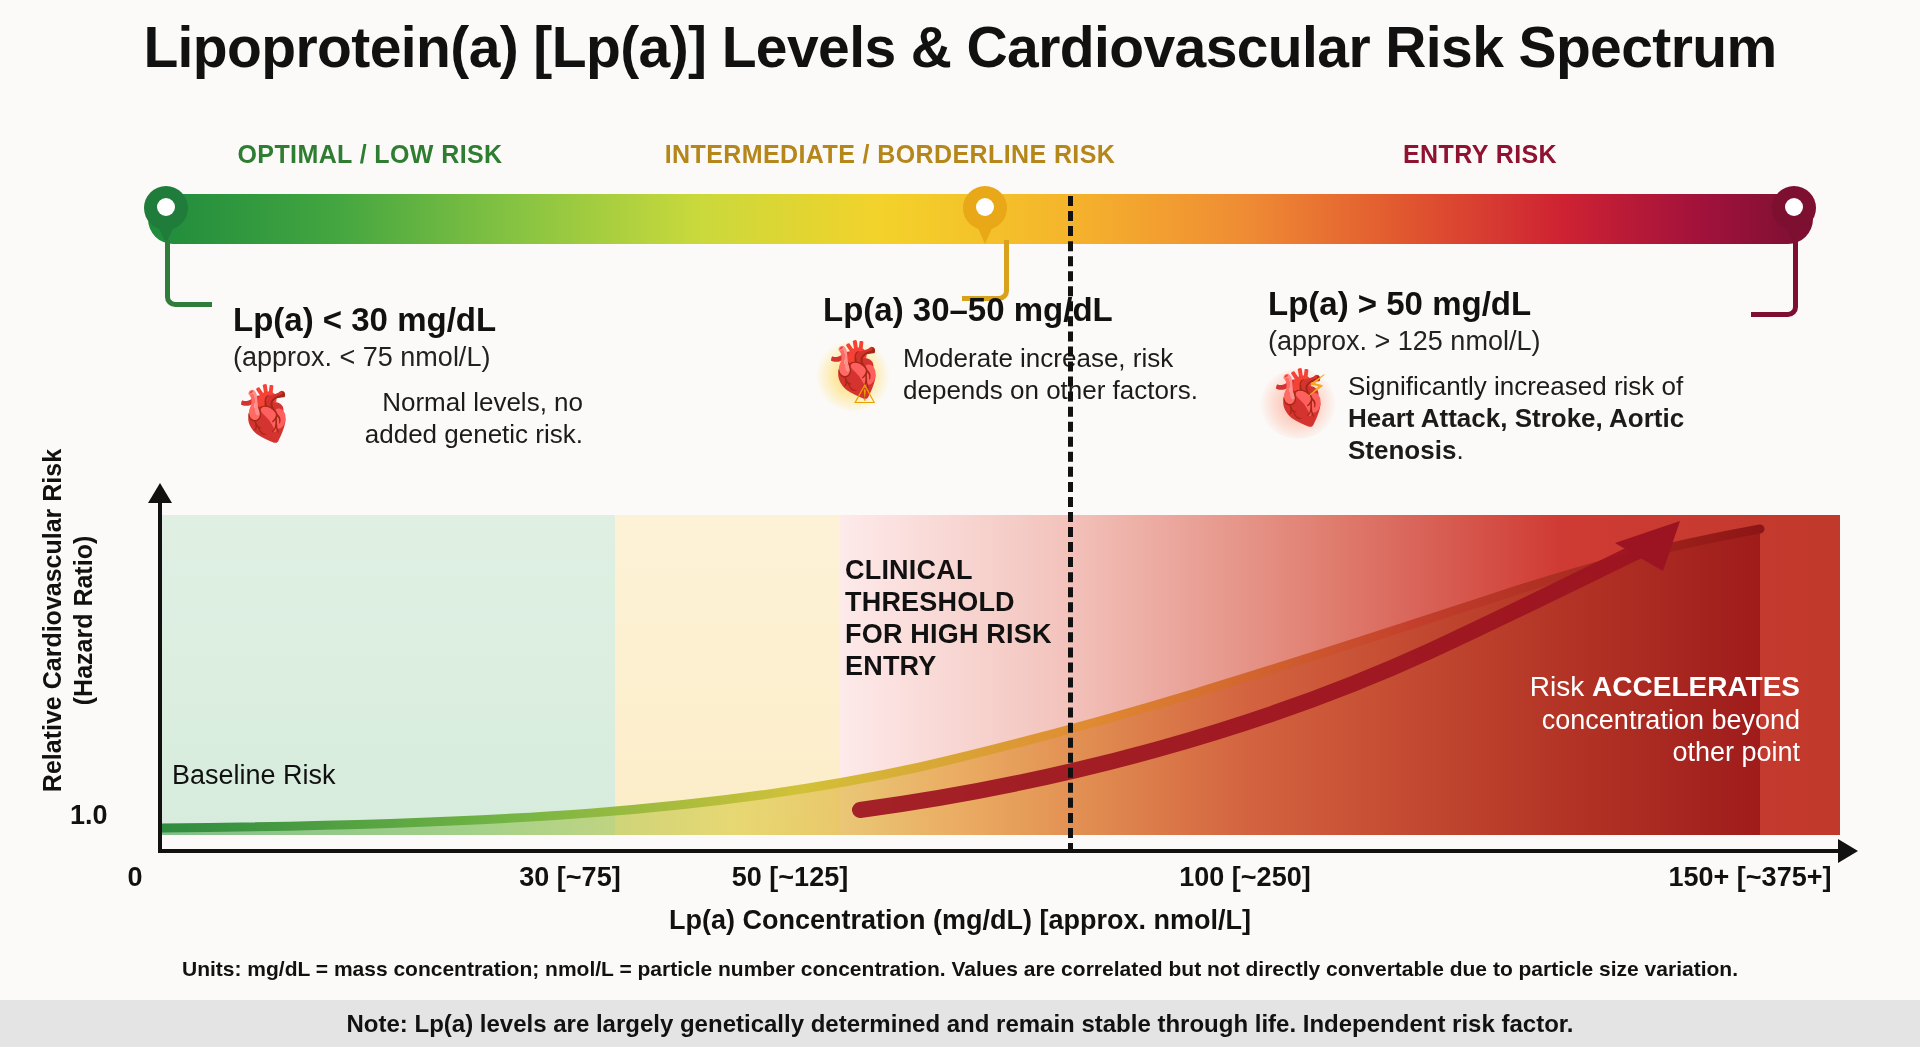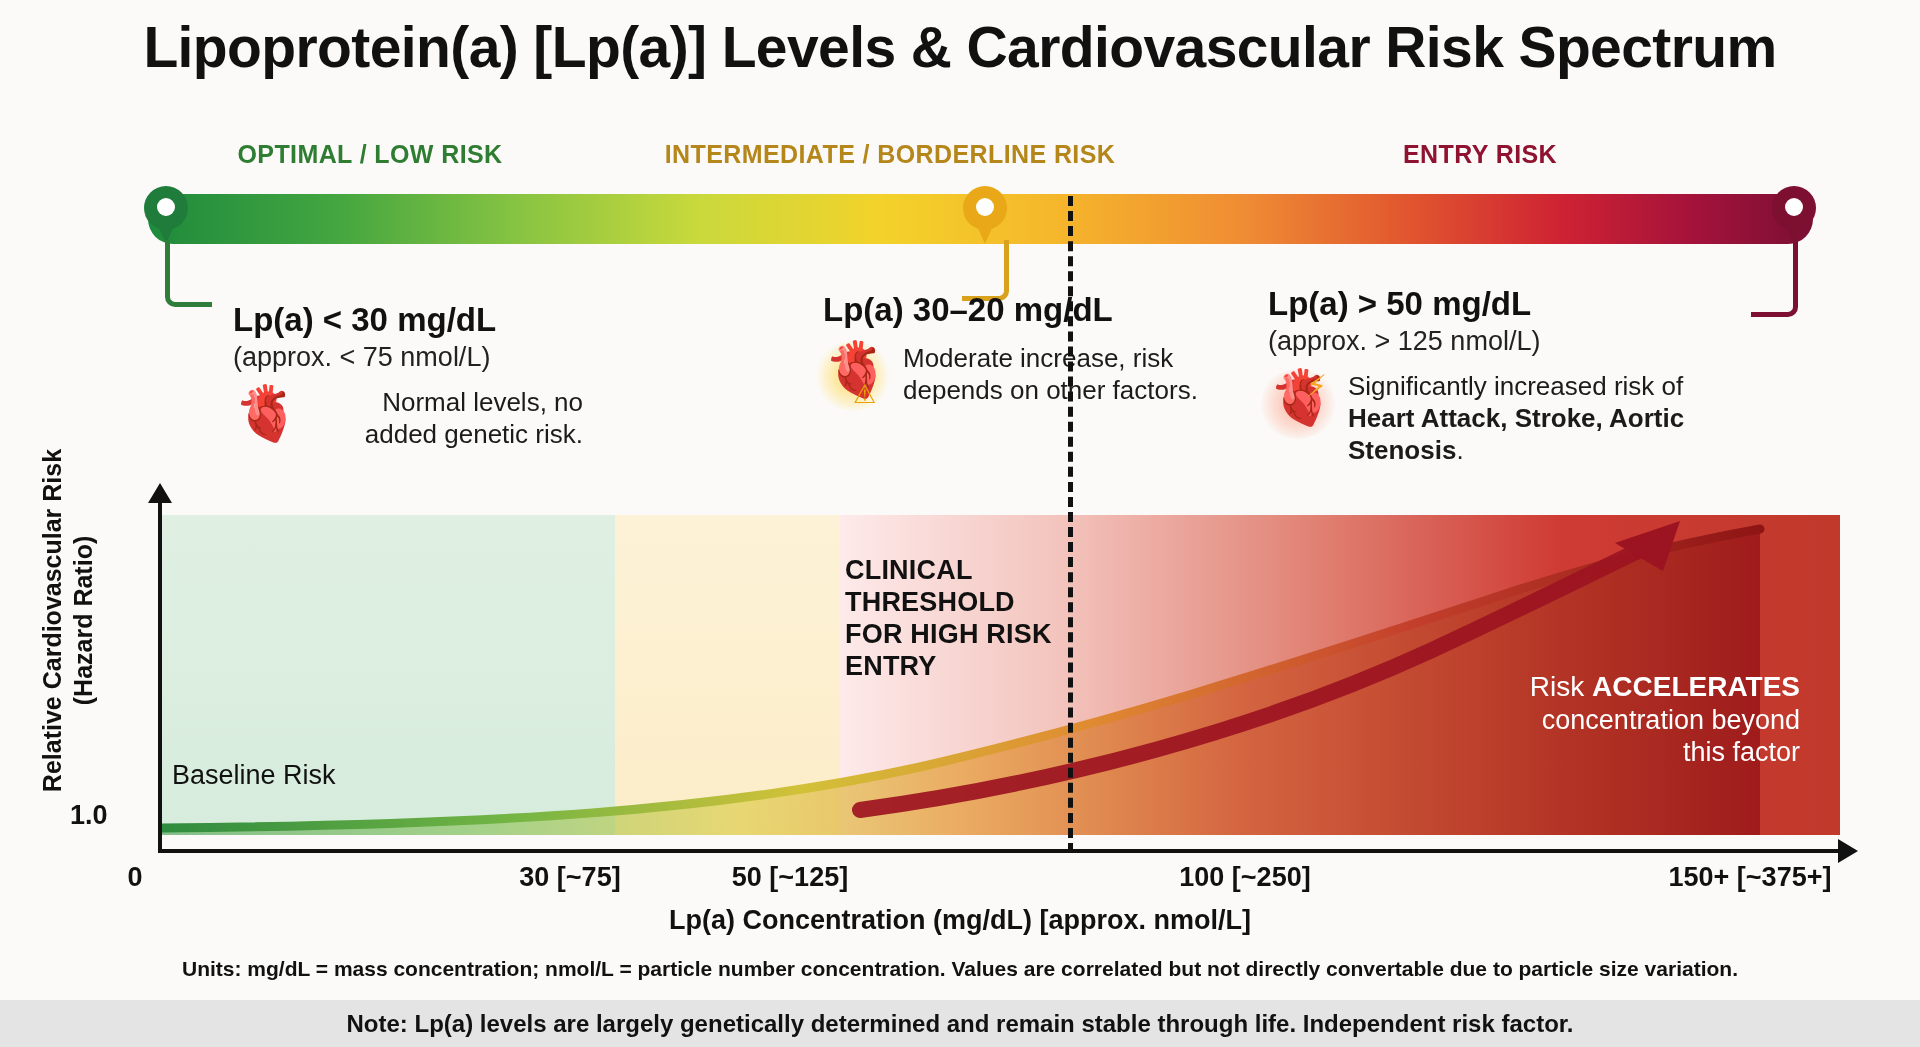--- a/index.html
+++ b/index.html
@@ -214,21 +214,21 @@
     <div class="co-sub">(approx. &lt; 75 nmol/L)</div>
     <div class="co-body">
       <div class="ico-stack">
         <span class="heart">🫀</span>
       </div>
       <div class="co-txt">Normal levels, no added genetic risk.</div>
     </div>
   </div>
 
   <div class="callout" id="co-mid">
-    <div class="co-title">Lp(a) 30–20 mg/dL</div>
+    <div class="co-title">Lp(a) 30–50 mg/dL</div>
     <div class="co-body">
       <div class="ico-stack">
         <span class="halo" id="halo-mid"></span>
         <span class="heart">🫀</span>
         <span class="badge" style="left:30px;top:38px;color:#e8a000;">⚠</span>
       </div>
       <div class="co-txt">Moderate increase, risk depends on other factors.</div>
     </div>
   </div>
 
@@ -302,21 +302,21 @@
     <div class="baseline-txt">Baseline Risk</div>
 
     <div class="threshold-txt">
       <span>CLINICAL THRESHOLD</span><br>
       <span>FOR HIGH RISK ENTRY</span>
     </div>
 
     <div class="accel-txt">
       <div class="l1"><span>Risk </span><b>ACCELERATES</b></div>
       <div>concentration beyond</div>
-      <div>this factor</div>
+      <div>other point</div>
     </div>
 
     <div class="xticks">
       <div class="xtick" id="xt0" style="left:100px;width:70px;">0</div>
       <div class="xtick" id="xt1" style="left:480px;width:180px;">30 [~75]</div>
       <div class="xtick" id="xt2" style="left:695px;width:190px;">50 [~125]</div>
       <div class="xtick" id="xt3" style="left:1140px;width:210px;">100 [~250]</div>
       <div class="xtick" id="xt4" style="left:1610px;width:280px;">150+ [~375+]</div>
     </div>
 

